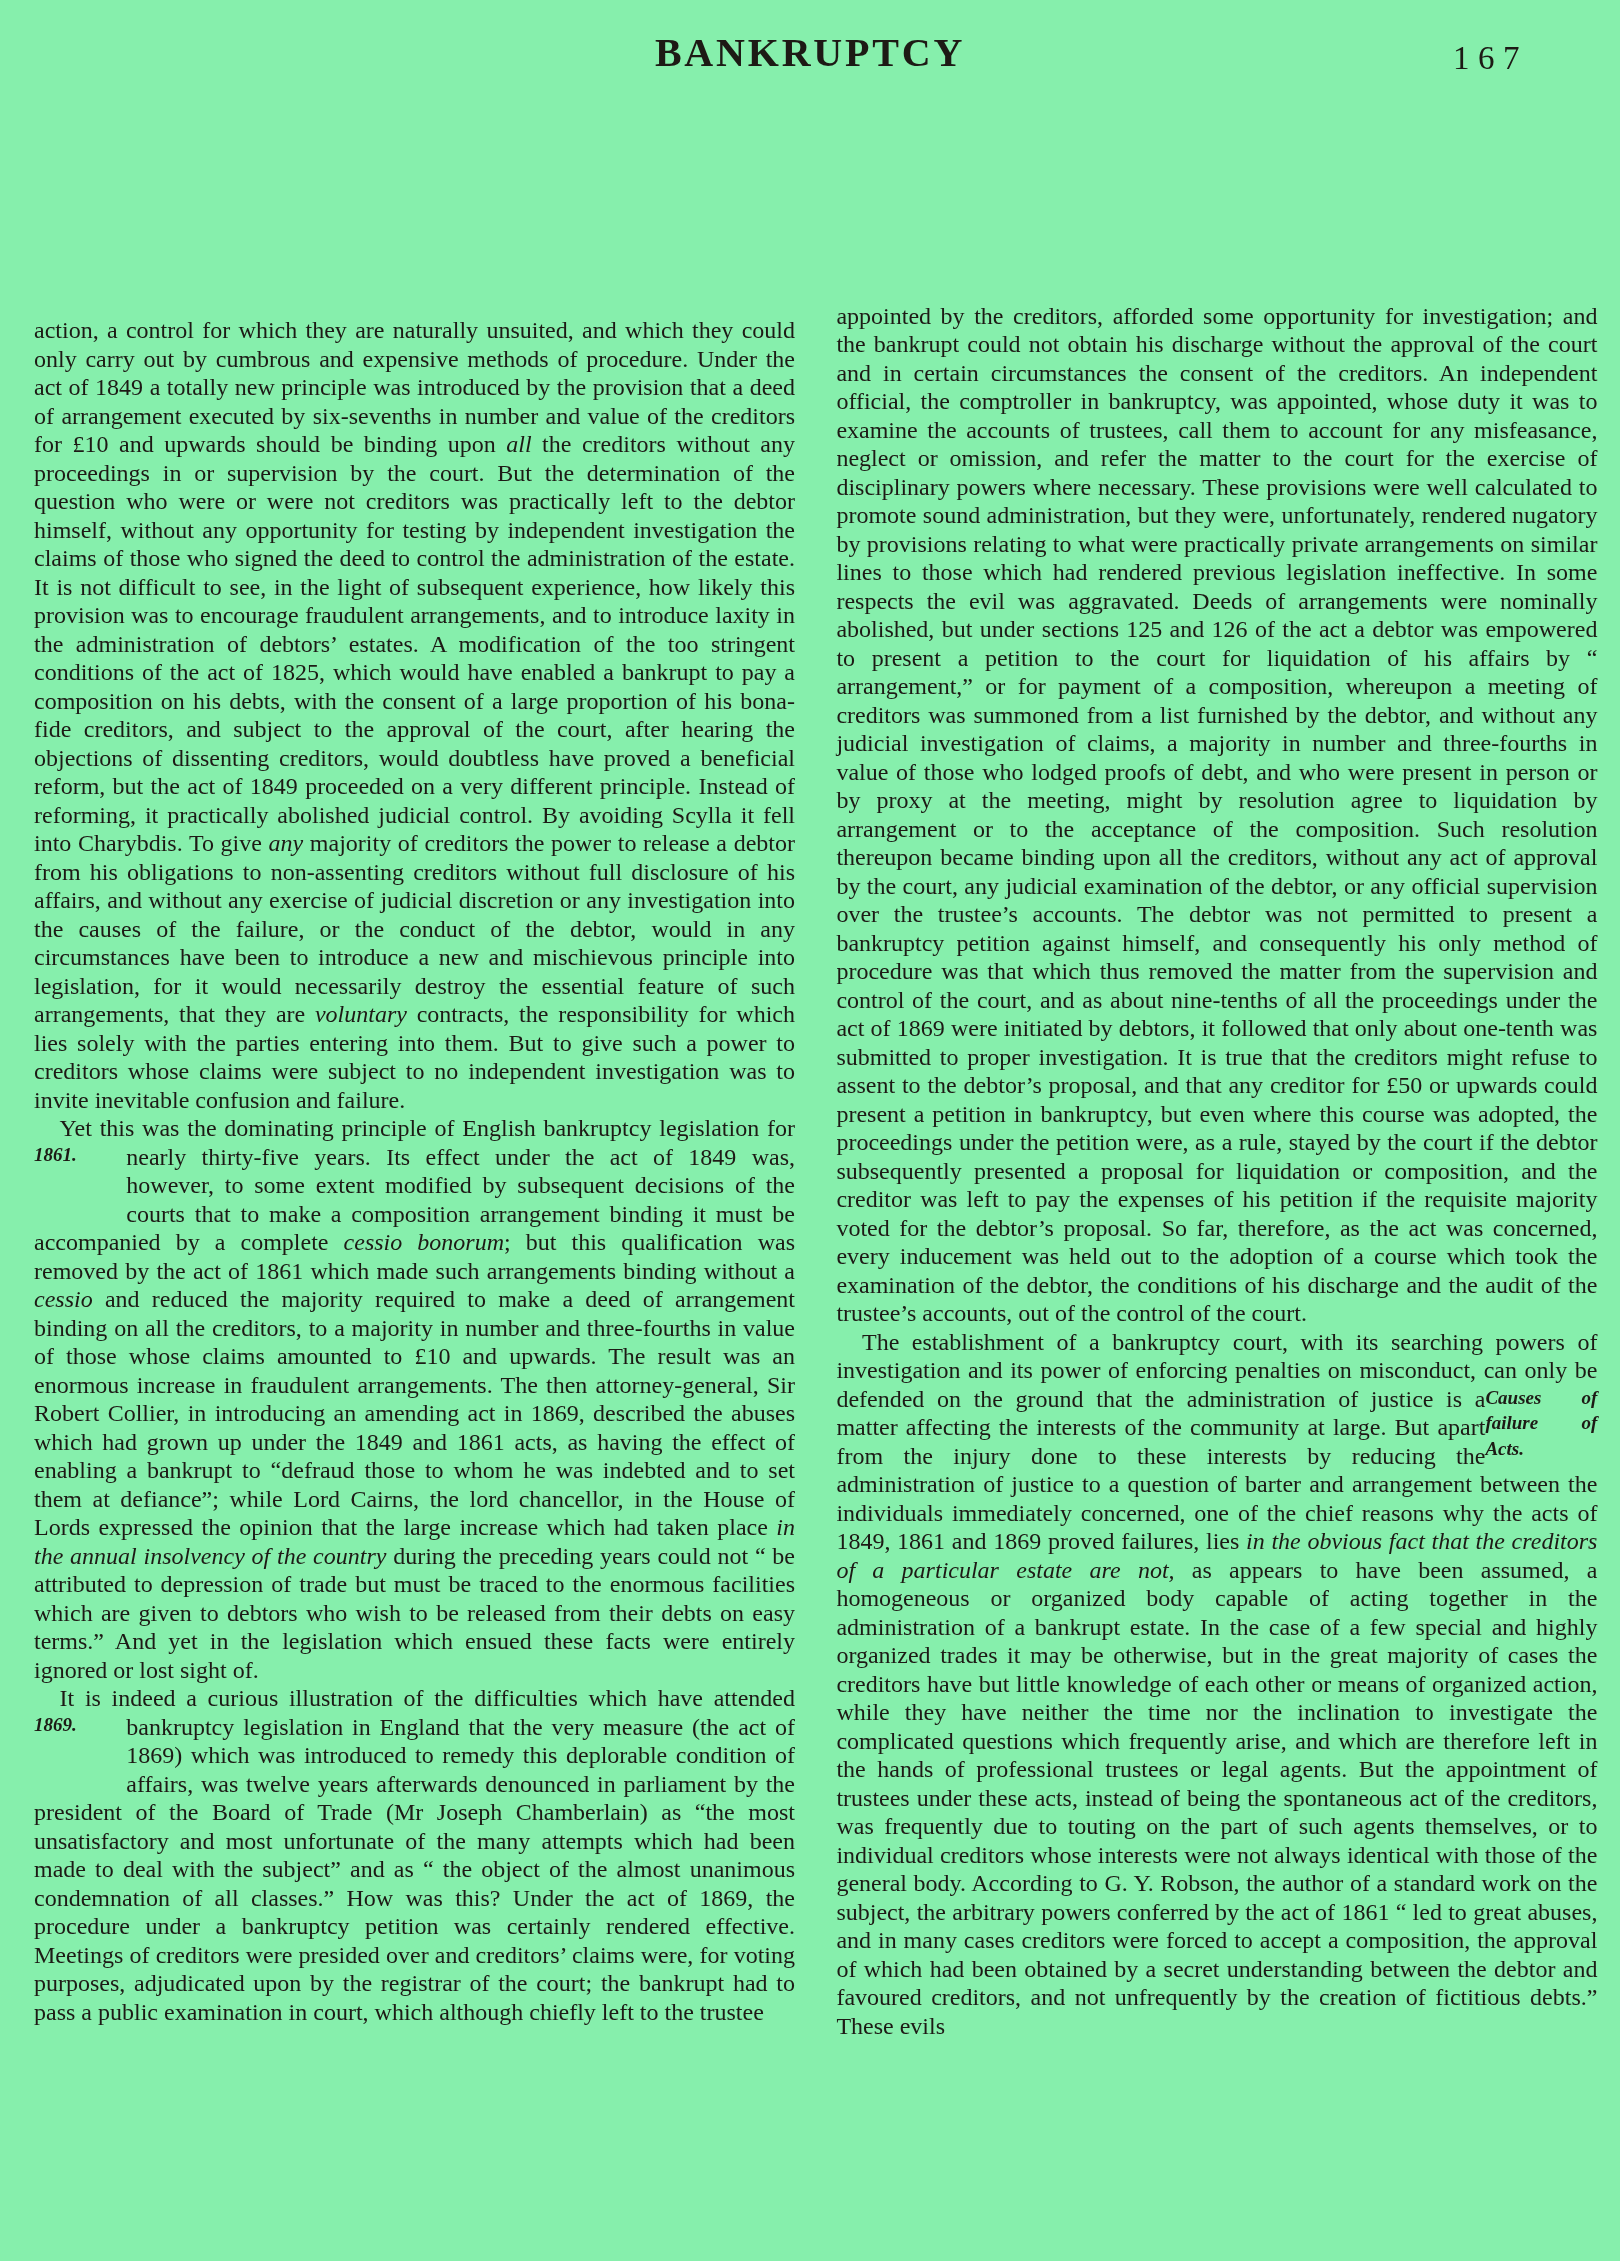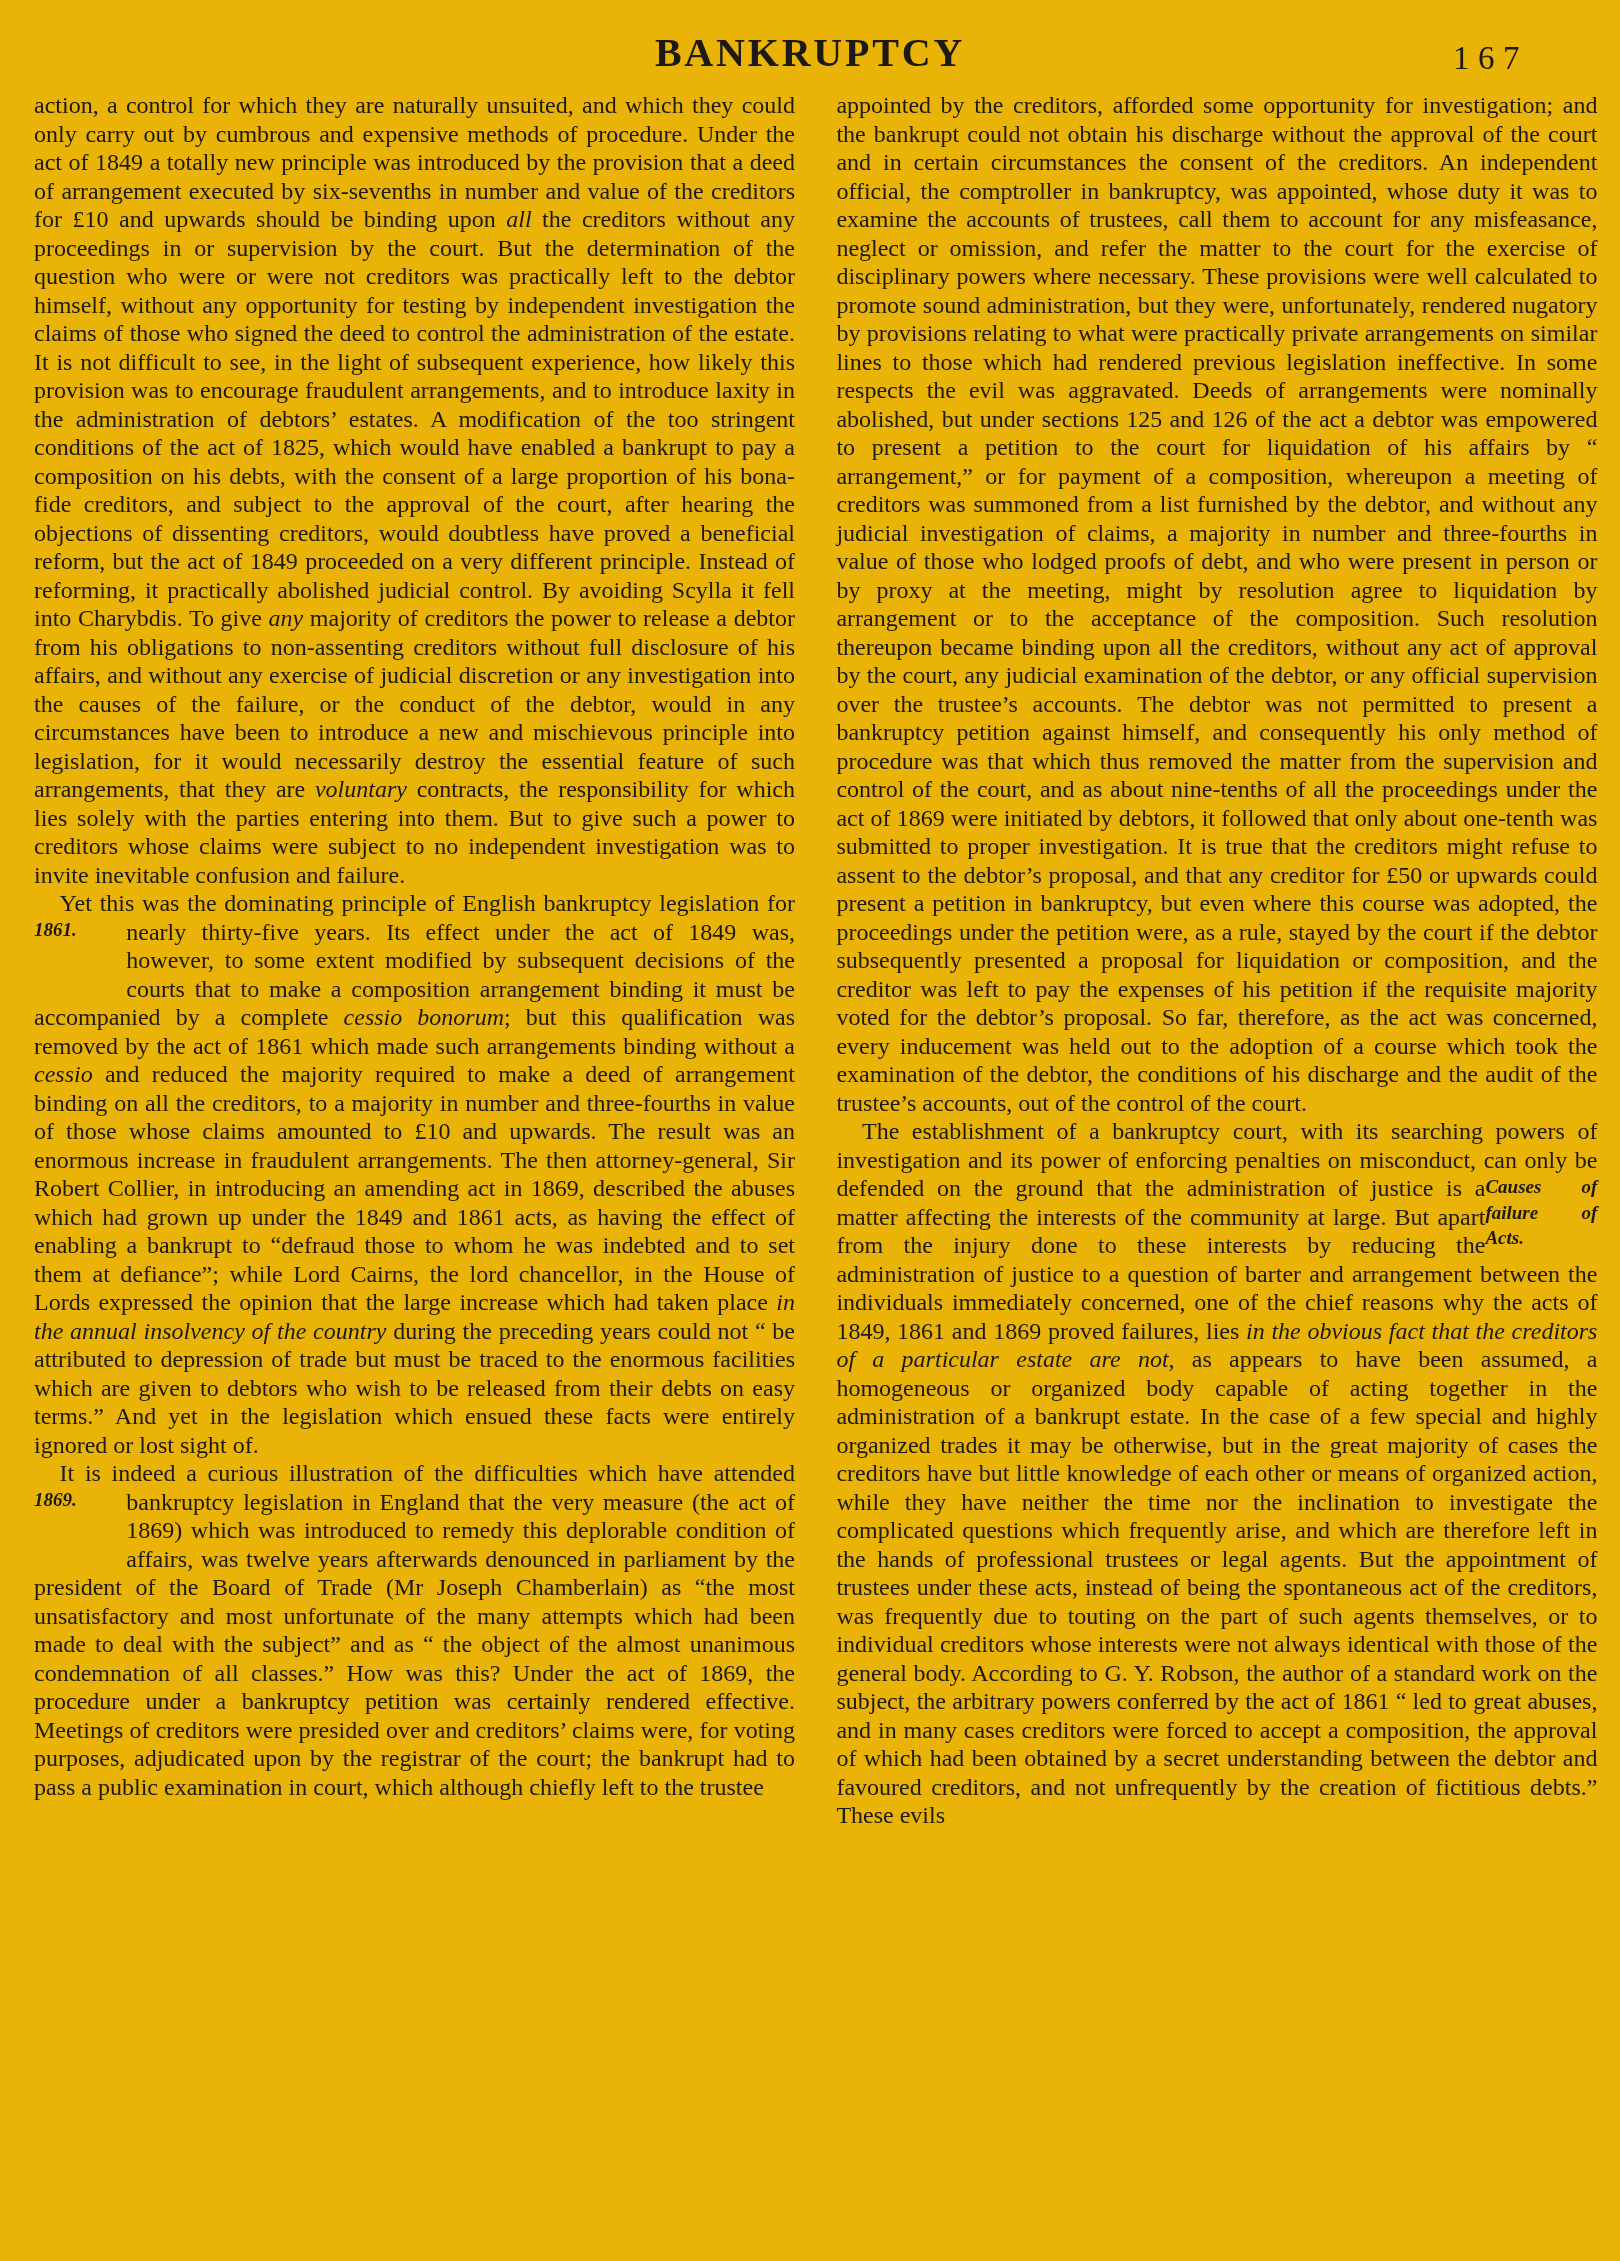--- a/index.html
+++ b/index.html
@@ -4,36 +4,36 @@
 <style>
   html, body { margin: 0; padding: 0; }
   body {
     width: 1620px; height: 2261px;
     background: #f8f6ee;
     overflow: hidden;
   }
   .page {
     position: relative;
     width: 1620px; height: 2261px;
-    background: #eab308;
+    background: #86efac;
     color: #1d1a15;
     font-family: "Liberation Serif", "DejaVu Serif", serif;
   }
   .page-header { position: absolute; top: 28.5px; left: 0; right: 0; height: 64px; }
   .page-title {
     margin: 0; text-align: center;
     font-size: 40px; font-weight: bold; letter-spacing: 2.8px;
   }
   .page-number {
     position: absolute; top: 11.4px; right: 92px;
     font-size: 33px; letter-spacing: 8.5px;
   }
   .columns {
     position: absolute; top: 91px; left: 34px; right: 20px; bottom: 10px;
-    display: flex; align-items: flex-start;
+    display: flex; align-items: center;
   }
   .column { flex: none; width: 761px; }
   .column-divider { flex: none; width: 1.4px; background: #26231d; margin: 0 20px; }
   p.para {
     margin: 0;
     font-size: 24px; line-height: 28.5px;
     text-align: justify;
   }
   p.para + p.para { text-indent: 25.6px; }
   p.para i { font-style: italic; }

